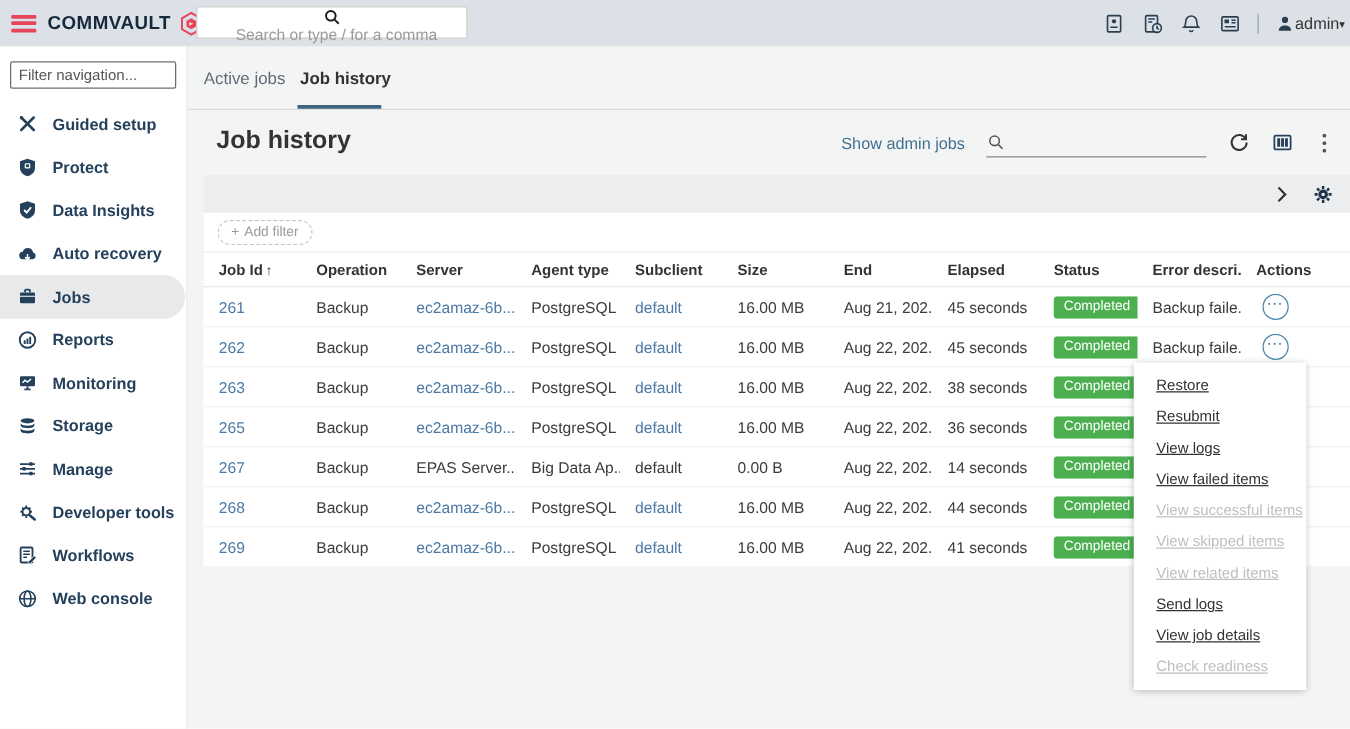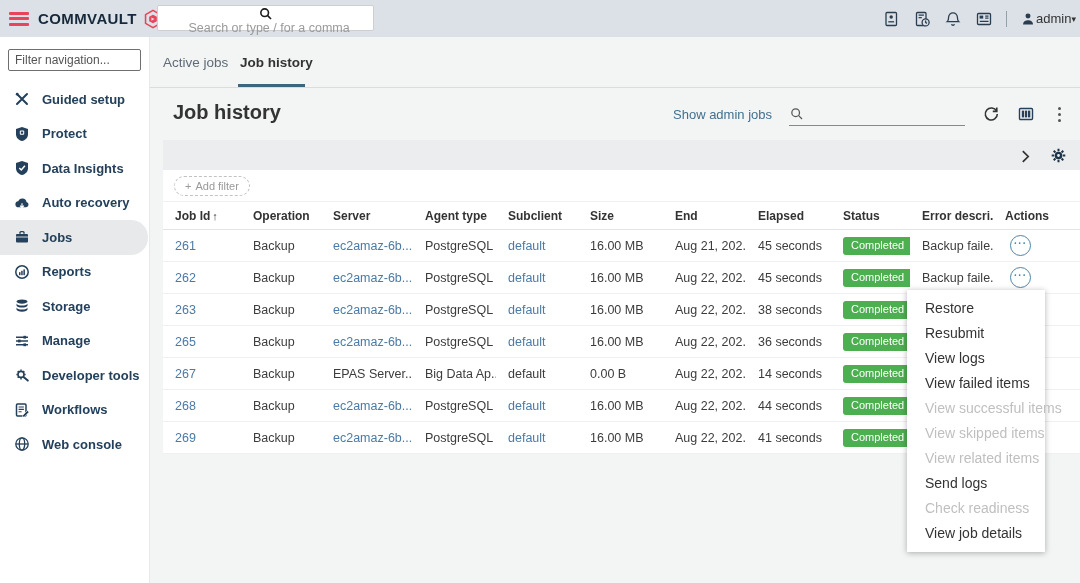--- a/index.html
+++ b/index.html
@@ -73,21 +73,21 @@
   .thead { height:28px; border-bottom:1px solid #e4e4e4; }
   .th { padding-left:12px; font-size:12px; font-weight:bold; color:#333; white-space:nowrap; overflow:hidden; cursor:pointer; }
   .th .sort { margin-left:2px; font-weight:normal; font-size:11px; }
   .tr { height:32px; border-bottom:1px solid #f0f0f0; background:#fff; }
   .td { padding-left:12px; font-size:12.5px; color:#3c3c3c; white-space:nowrap; overflow:hidden; }
   .link { color:#4a7aa5; cursor:pointer; }
   .badge { background:#4caf50; color:#fff; font-size:11px; padding:3px 8px 4px; border-radius:3px; display:inline-block; line-height:1; }
   .action-btn { width:21px; height:21px; border-radius:50%; border:1px solid #4a86ab; color:#4a86ab; background:#fff; display:flex; align-items:center; justify-content:center; cursor:pointer; margin-left:17px; font-size:10px; letter-spacing:1px; line-height:1; padding-bottom:4px; font-weight:bold; }
 
   .ctx-menu { position:absolute; left:757px; top:253px; width:138px; background:#fff; box-shadow:0 1px 6px rgba(0,0,0,.3); padding:6px 0; z-index:20; }
-  .menu-item { height:25px; line-height:25px; padding-left:18px; font-size:14px; color:#333; cursor:pointer; white-space:nowrap; }
+  .menu-item { height:25px; line-height:25px; padding-left:18px; font-size:12px; color:#333; cursor:pointer; white-space:nowrap;text-decoration:underline; }
   .menu-item.disabled { color:#bfbfbf; cursor:default; }
 </style>
 </head>
 <body>
 
 <div id="app">
 
   <header class="topbar">
     <div class="hamburger">
         <div></div>
@@ -195,20 +195,28 @@
         <div class="side-item">
           <span class="ic"><svg viewBox="0 0 16 16">
               <circle cx="8" cy="8" r="6.2" stroke="#24405b" stroke-width="1.5" fill="none"></circle>
               <rect x="5" y="8.2" width="1.5" height="3" fill="#24405b"></rect>
               <rect x="7.2" y="6.8" width="1.5" height="4.4" fill="#24405b"></rect>
               <rect x="9.4" y="5.4" width="1.5" height="5.8" fill="#24405b"></rect>
             </svg></span>
           <span class="lb">Reports</span>
         </div>
         <div class="side-item">
+          <span class="ic"><svg viewBox="0 0 16 16">
+              <rect x="2" y="3" width="12" height="8" rx="1" fill="#24405b"></rect>
+              <path d="M4 8.2l2-2 2 1.5 2.8-2.5" stroke="#fff" stroke-width="1.2" fill="none"></path>
+              <path d="M8 11v2M5.5 13.5h5" stroke="#24405b" stroke-width="1.4"></path>
+            </svg></span>
+          <span class="lb">Monitoring</span>
+        </div>
+        <div class="side-item">
           <span class="ic"><svg viewBox="0 0 16 16" fill="#24405b">
               <ellipse cx="8" cy="3.6" rx="5.5" ry="2.1"></ellipse>
               <path d="M2.5 5.4c0 1.2 2.5 2.1 5.5 2.1s5.5-.9 5.5-2.1v2c0 1.2-2.5 2.1-5.5 2.1S2.5 8.6 2.5 7.4z"></path>
               <path d="M2.5 9.4c0 1.2 2.5 2.1 5.5 2.1s5.5-.9 5.5-2.1v2.2c0 1.2-2.5 2.1-5.5 2.1s-5.5-.9-5.5-2.1z"></path>
             </svg></span>
           <span class="lb">Storage</span>
         </div>
         <div class="side-item">
           <span class="ic"><svg viewBox="0 0 16 16">
               <path d="M2 4.2h12M2 8h12M2 11.8h12" stroke="#24405b" stroke-width="1.4"></path>
@@ -437,18 +445,18 @@
 
     <div class="ctx-menu" id="ctx-menu">
         <div class="menu-item">Restore</div>
         <div class="menu-item">Resubmit</div>
         <div class="menu-item">View logs</div>
         <div class="menu-item">View failed items</div>
         <div class="menu-item disabled">View successful items</div>
         <div class="menu-item disabled">View skipped items</div>
         <div class="menu-item disabled">View related items</div>
         <div class="menu-item">Send logs</div>
+        <div class="menu-item">View job details</div>
         <div class="menu-item disabled">Check readiness</div>
-        <div class="menu-item">View job details</div>
       </div>
 
   </main>
 </div>
 
 </body></html>

